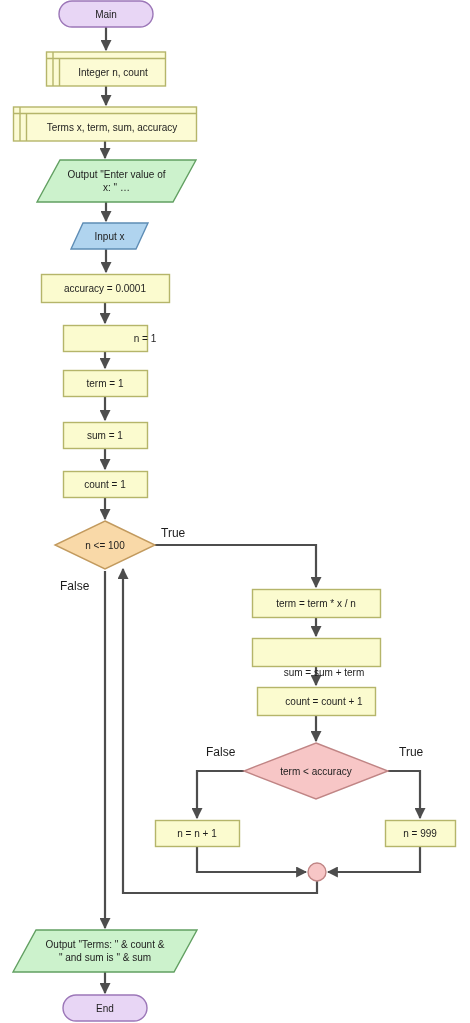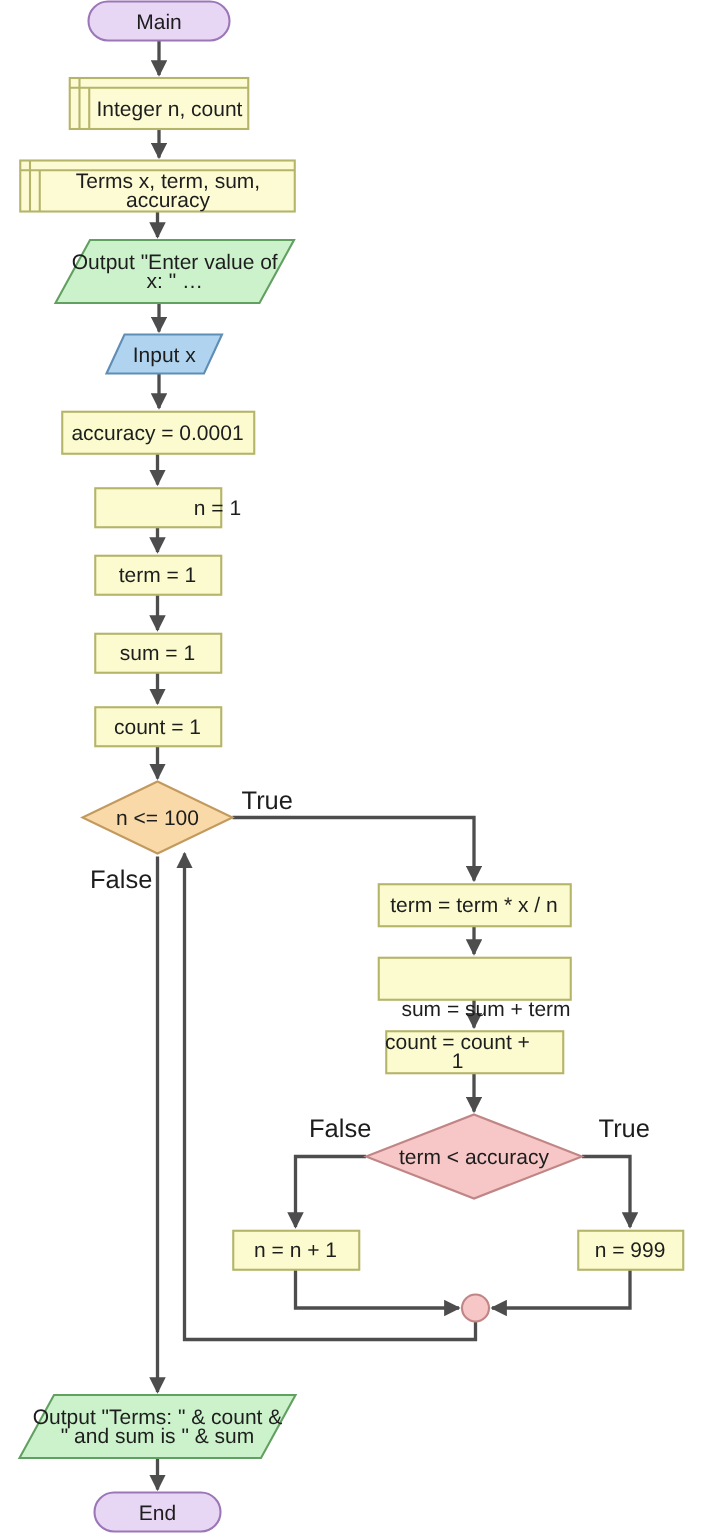--- a/index.html
+++ b/index.html
@@ -29,29 +29,29 @@
     height: 1023px;
     display: block;
   }
   .node-label {
     position: absolute;
     display: flex;
     align-items: center;
     justify-content: center;
     text-align: center;
     color: #1d1d1d;
-    font-size: 14px;
+    font-size: 10px;
     line-height: 13px;
     pointer-events: none;
     white-space: pre-line;
   }
   .edge-label {
     position: absolute;
     color: #1d1d1d;
-    font-size: 17px;
+    font-size: 12px;
     line-height: 13px;
     text-align: left;
     pointer-events: none;
     white-space: nowrap;
   }
 </style>
 </head>
 <body>
 
 <div id="flow-root">
@@ -166,21 +166,21 @@
   <div class="node-label" style="left:63px; top:422px; width:84px; height:26px;">sum = 1</div>
 
   <div class="node-label" style="left:63px; top:471px; width:84px; height:26px;">count = 1</div>
 
   <div class="node-label" style="left:55px; top:532px; width:100px; height:26px;">n &lt;= 100</div>
 
   <div class="node-label" style="left:252px; top:589px; width:128px; height:28px;">term = term * x / n</div>
 
   <div class="node-label" style="left:252px; top:658px; width:144px; height:28px;">sum = sum + term</div>
 
-  <div class="node-label" style="left:253px; top:687px; width:104px; height:28px;">count = count + 1</div>
+  <div class="node-label" style="left:272px; top:687px; width:104px; height:28px;">count = count + 1</div>
 
   <div class="node-label" style="left:246px; top:758px; width:140px; height:26px;">term &lt; accuracy</div>
 
   <div class="node-label" style="left:155px; top:820px; width:84px; height:26px;">n = n + 1</div>
 
   <div class="node-label" style="left:385px; top:820px; width:70px; height:26px;">n = 999</div>
 
   <div class="node-label" style="left:15px; top:930px; width:180px; height:42px;">Output "Terms: " &amp; count &amp;
 " and sum is " &amp; sum</div>
 

